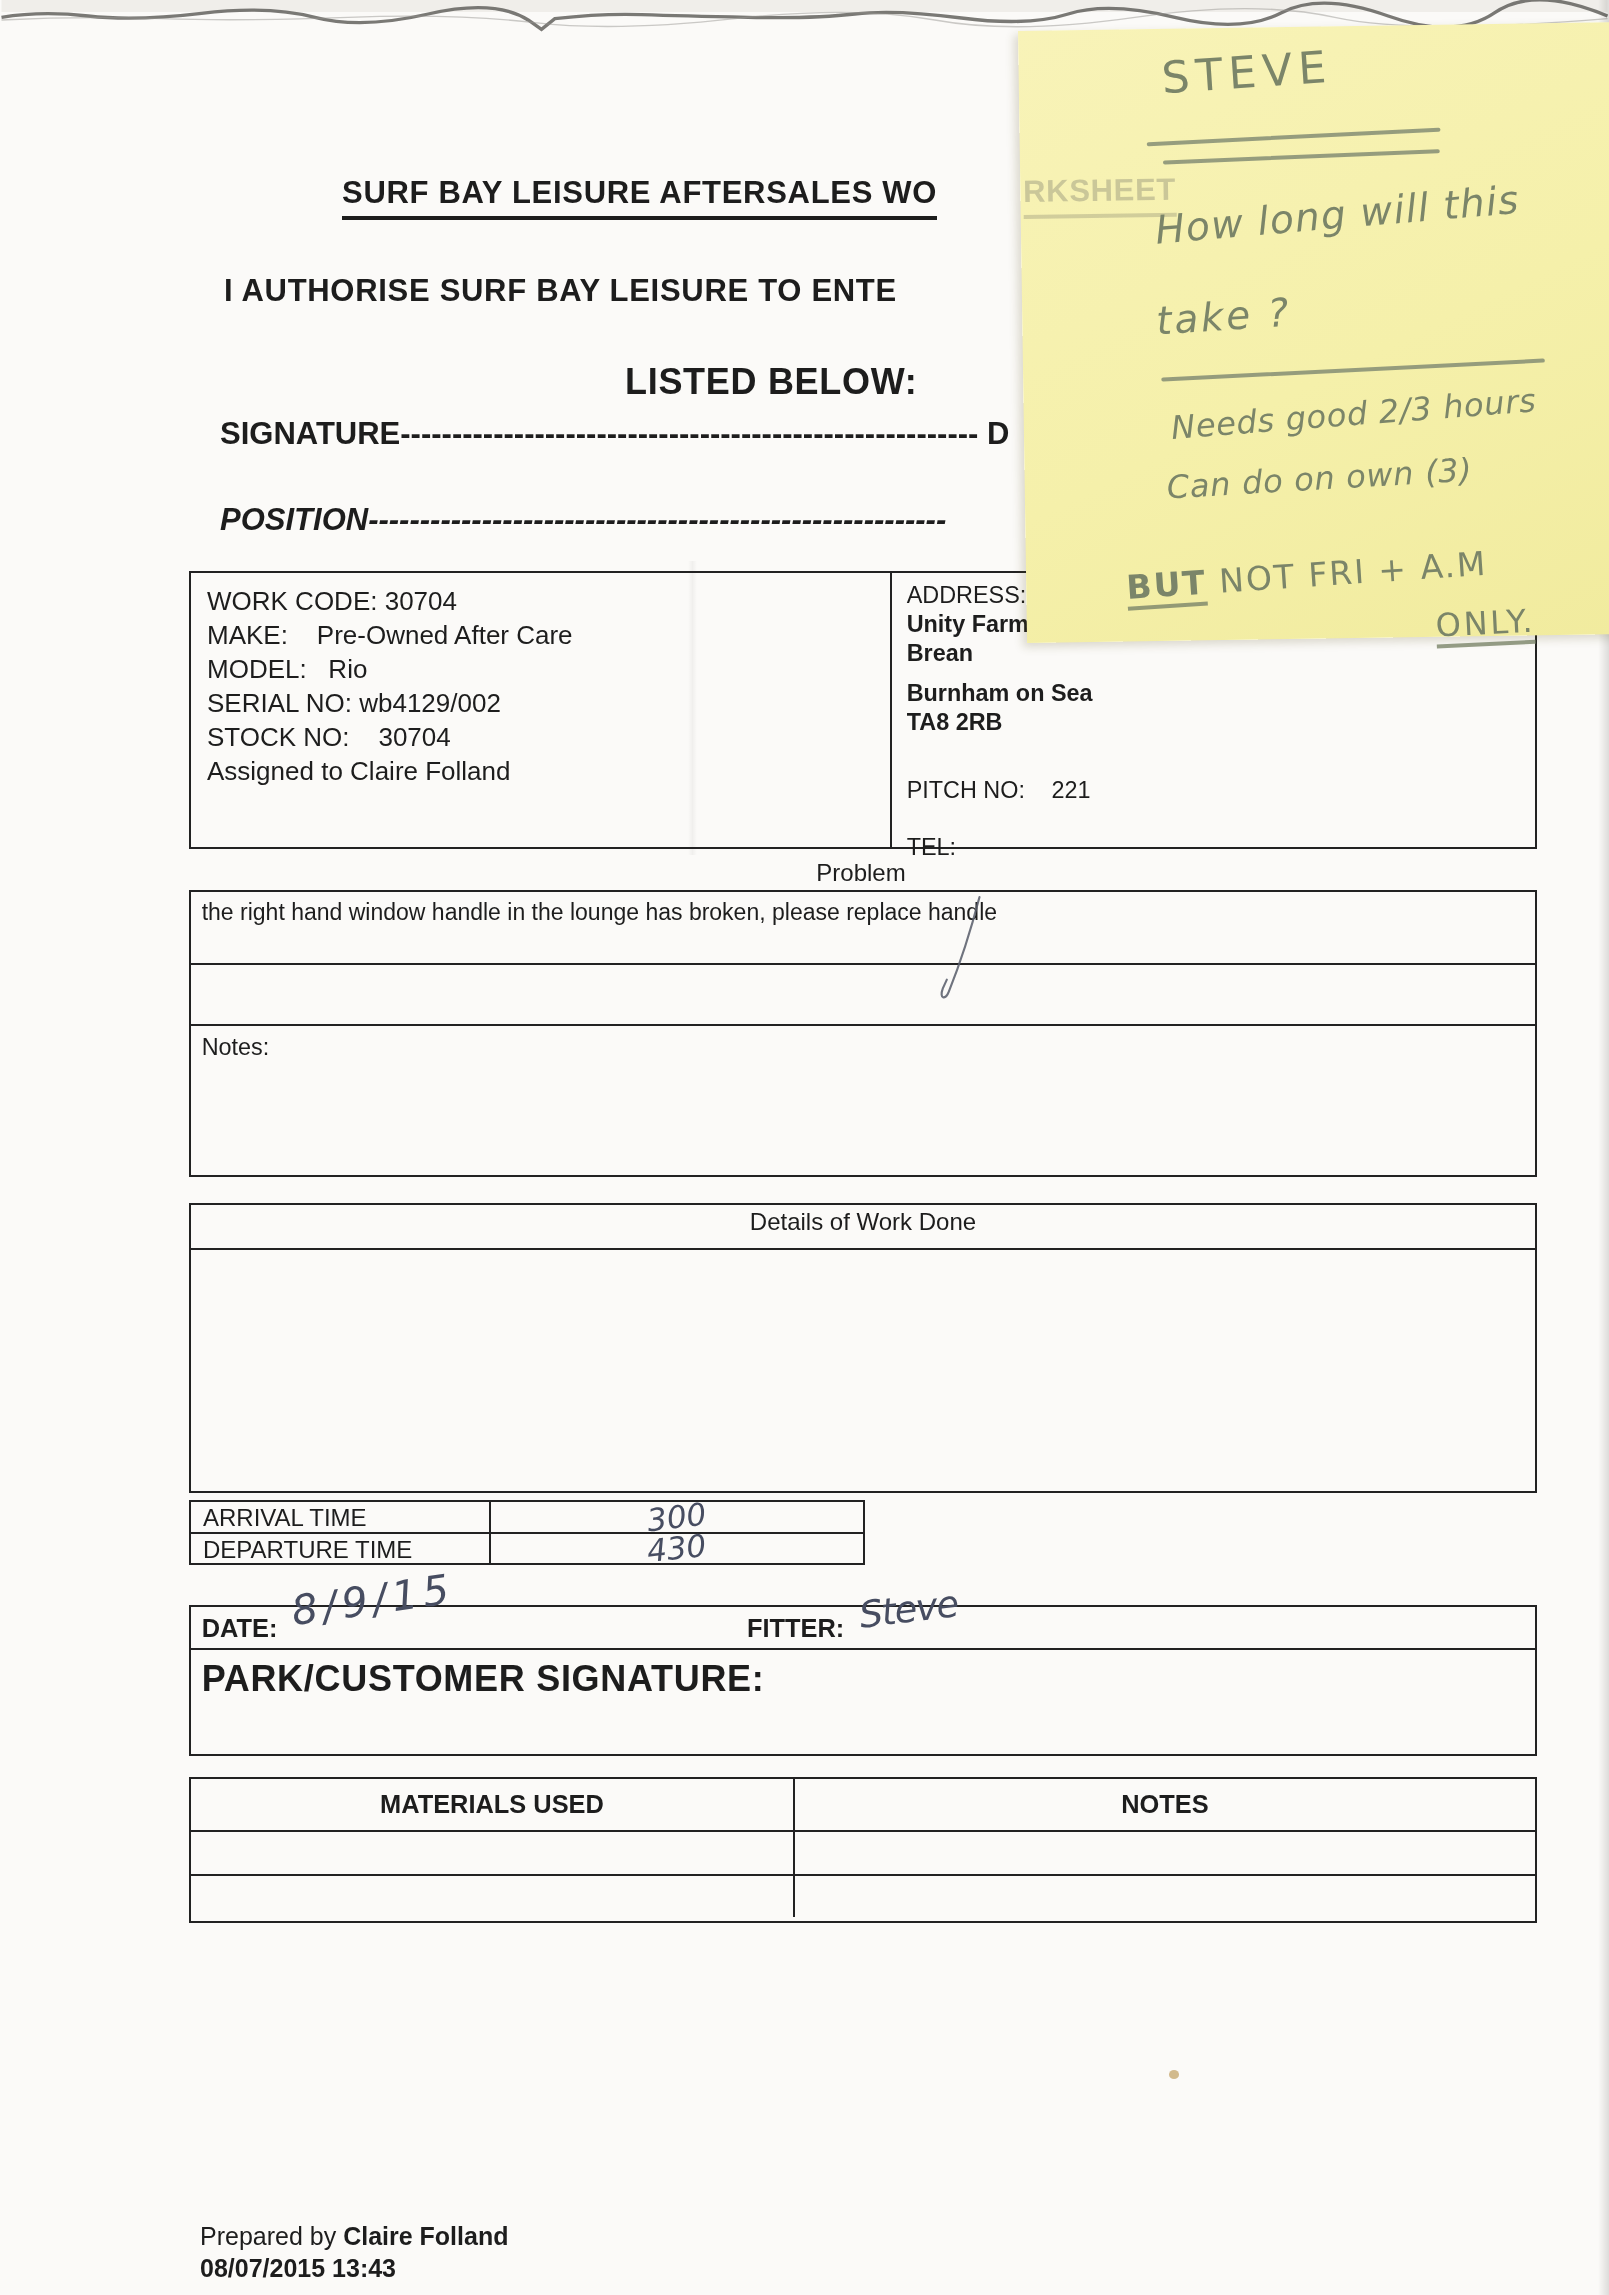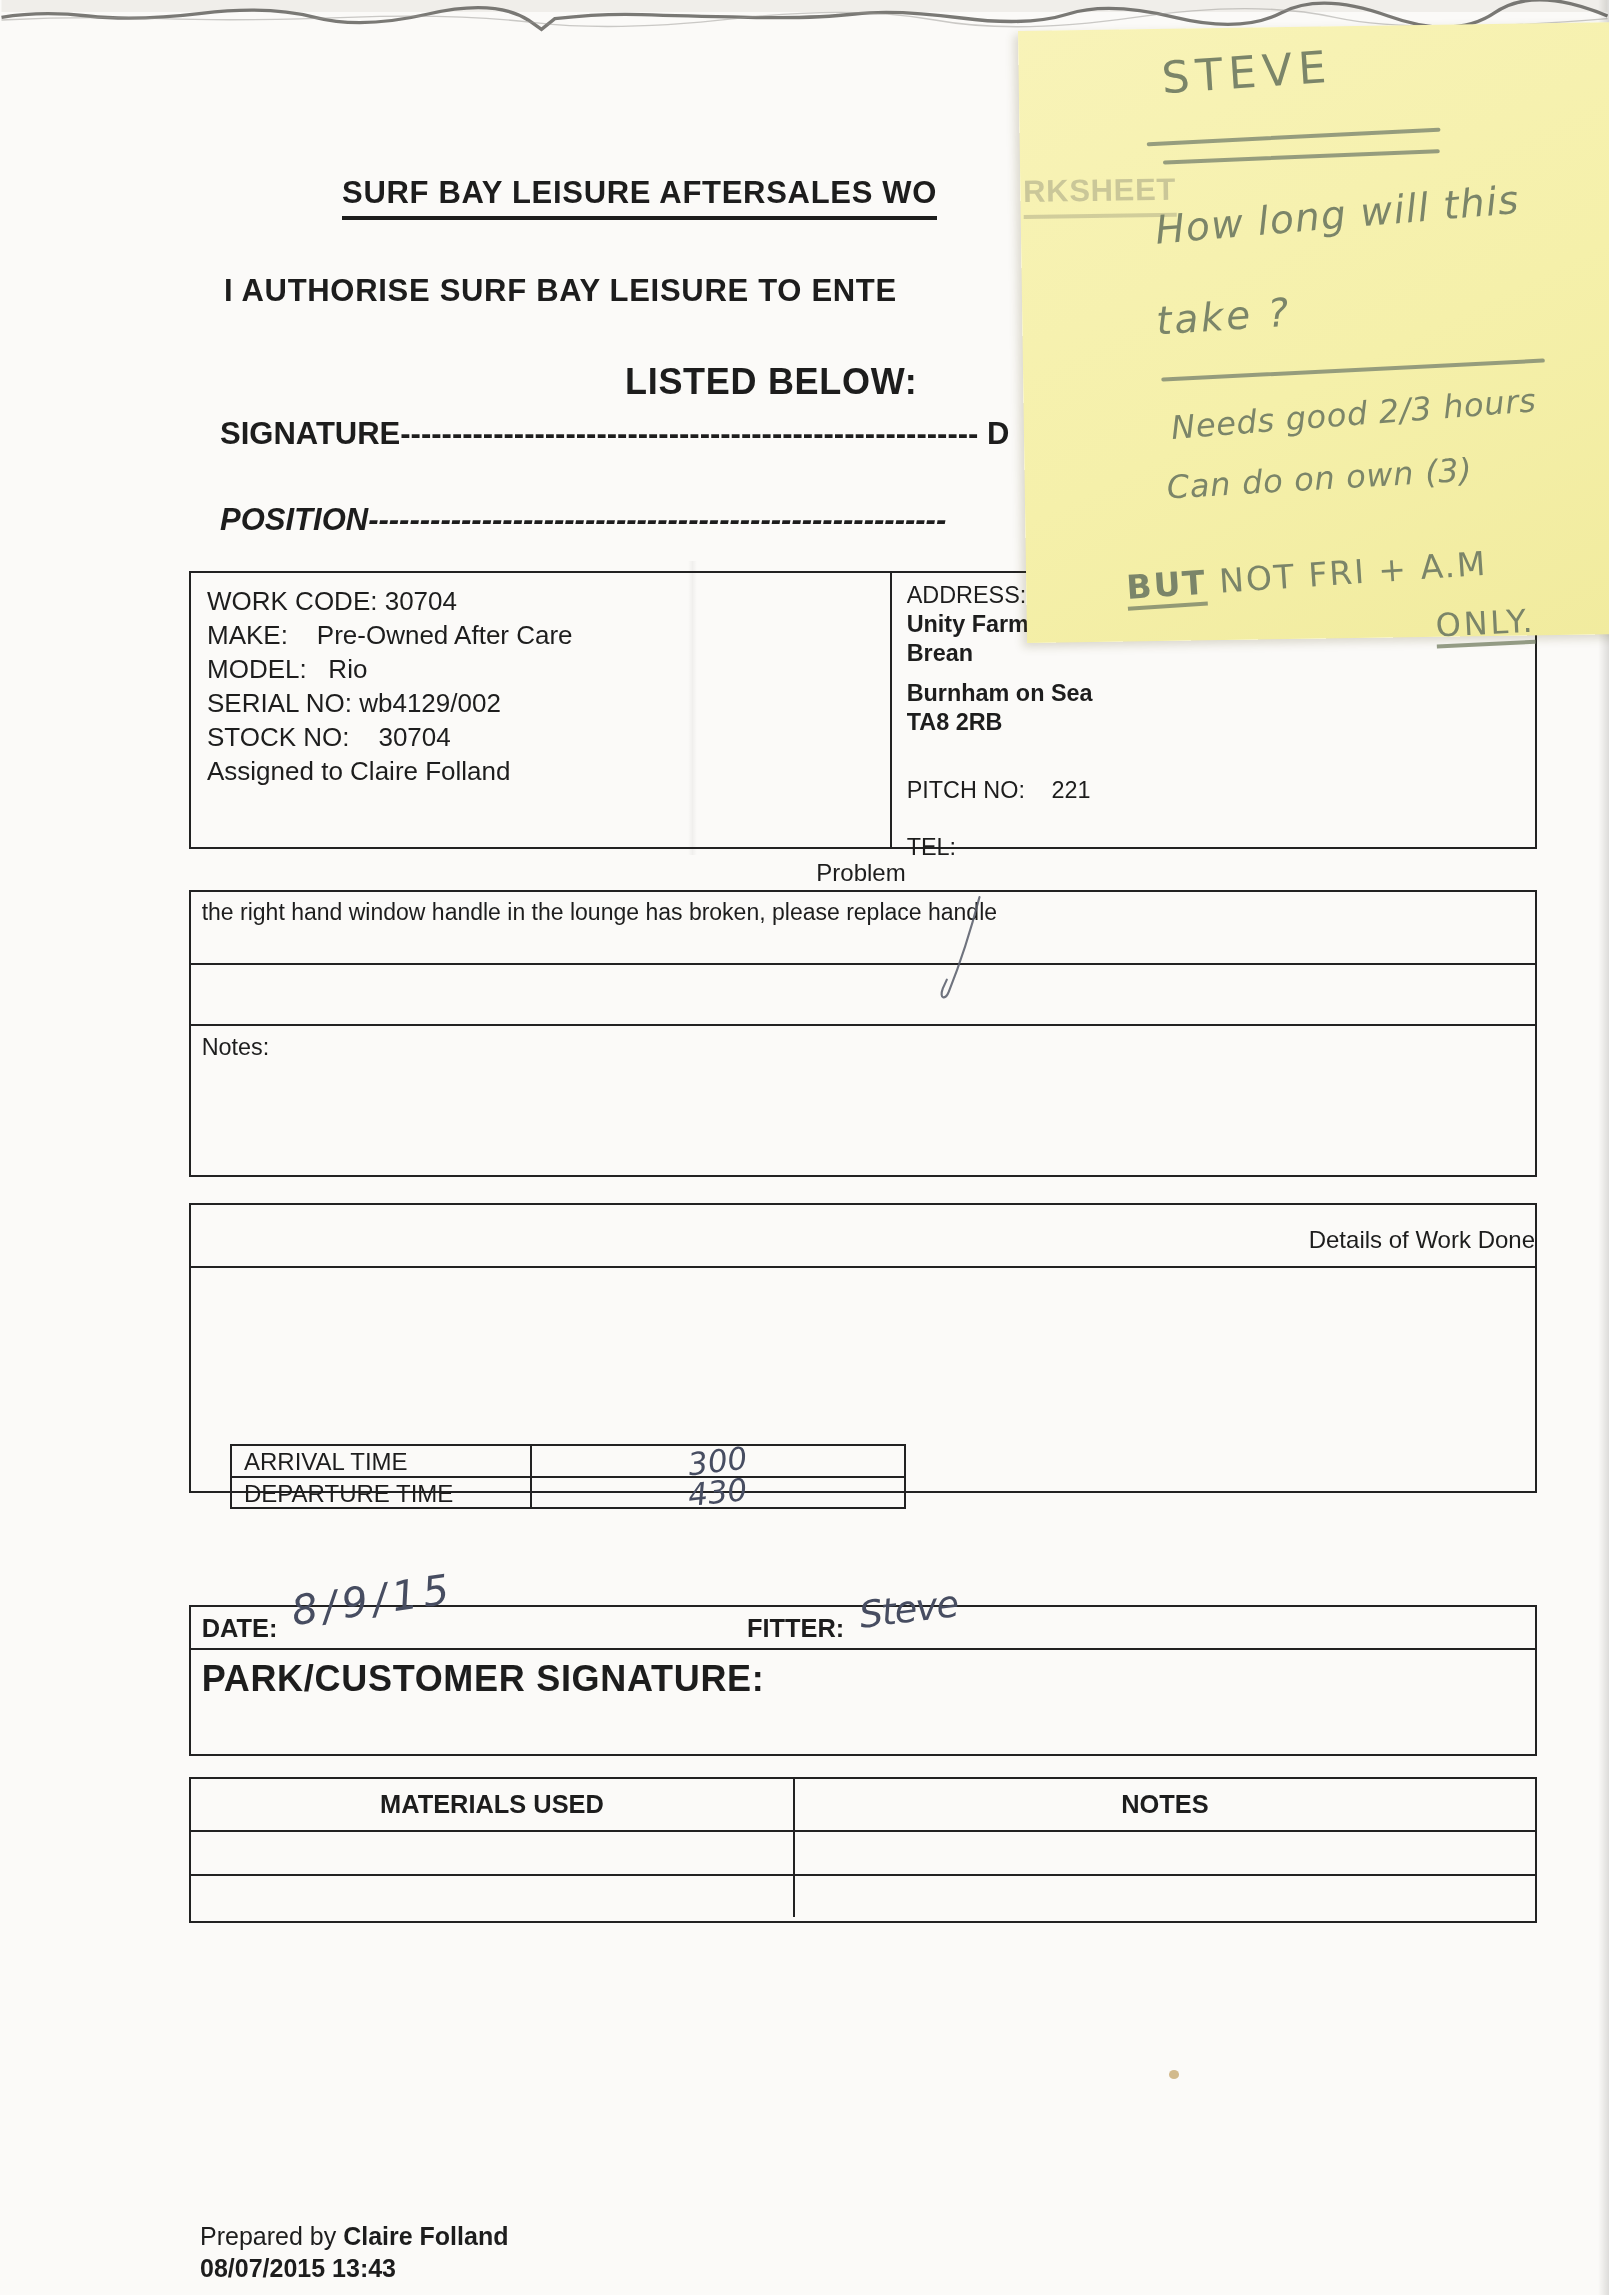--- a/index.html
+++ b/index.html
@@ -76,25 +76,25 @@
 
   <svg class="abs" style="left:930px;top:893px;" width="67" height="120" viewBox="0 0 100 180">
     <path d="M74,6 C62,52 44,108 28,148 c-5,13 -15,11 -9,-5 l6,-13" stroke="#565b68" stroke-width="3.2" fill="none" opacity="0.85" stroke-linecap="round"></path>
   </svg>
 
   <div class="abs box" style="left:189px;top:1025px;width:1344px;height:150px;border-top:none;">
     <div style="padding:9.4px 0 0 10.7px;font-size:23.4px;">Notes:</div>
   </div>
 
   <div class="abs box" style="left:189px;top:1203px;width:1344px;height:286px;">
-    <div style="height:40px;border-bottom:2px solid #222;text-align:right;font-size:24px;padding-top:21px;">Details of Work Done</div>
+    <div style="height:40px;border-bottom:2px solid #222;text-align:center;font-size:24px;padding-top:3px;">Details of Work Done</div>
     <div style="height:239px;"></div>
   </div>
 
-  <div class="abs box" style="left:189px;top:1444px;width:672px;height:61px;margin-left:41px;">
+  <div class="abs box" style="left:189px;top:1500px;width:672px;height:61px;">
     <div style="height:30px;border-bottom:2px solid #222;display:flex;">
       <div style="width:286px;border-right:2px solid #222;font-size:24px;padding:2px 0 0 12px;">ARRIVAL TIME</div>
       <div style="flex:1;text-align:center;overflow:visible;">
         <span class="hand" style="display:inline-block;font-size:31px;transform:rotate(-7deg);margin-top:-2.7px;">300</span>
       </div>
     </div>
     <div style="height:29px;display:flex;">
       <div style="width:286px;border-right:2px solid #222;font-size:24px;padding:2px 0 0 12px;">DEPARTURE TIME</div>
       <div style="flex:1;text-align:center;overflow:visible;">
         <span class="hand" style="display:inline-block;font-size:31px;transform:rotate(-6deg);margin-top:-4px;">430</span>

